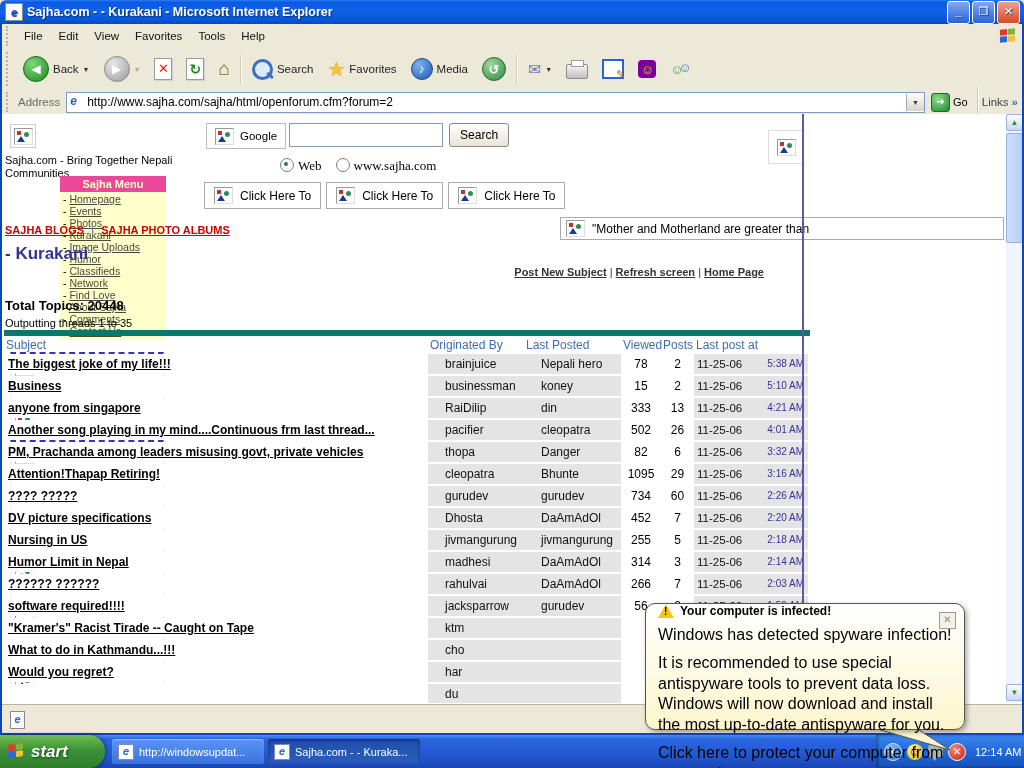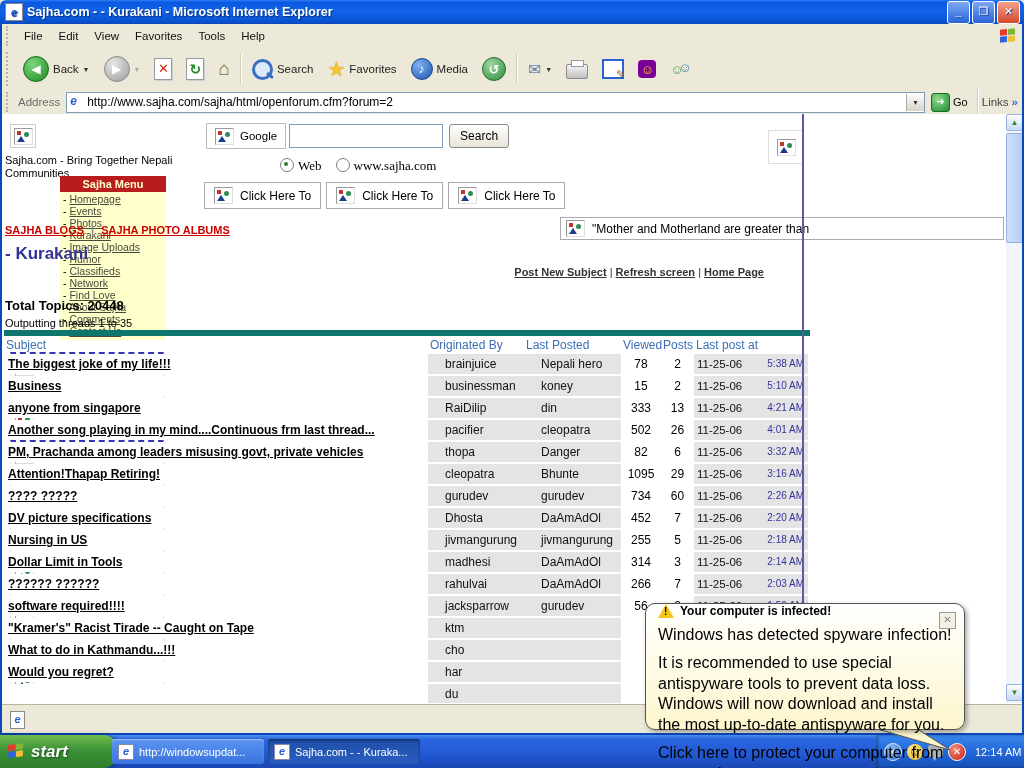--- a/index.html
+++ b/index.html
@@ -83,30 +83,30 @@
   .bimg{position:relative;width:17px;height:15px;background:#fff;border:1px solid #9a9a9a;
     border-right-color:#ddd;border-bottom-color:#ddd;flex:0 0 auto;}
   .bimg .sq{position:absolute;left:2px;top:2px;width:4px;height:4px;background:#c03428;}
   .bimg .ci{position:absolute;left:9px;top:3px;width:5px;height:5px;background:#2e8b57;border-radius:50%;}
   .bimg .tr{position:absolute;left:2px;top:7px;width:0;height:0;border-left:4px solid transparent;border-right:4px solid transparent;border-bottom:6px solid #1a3c8f;}
 
   
   .sb-img-box{position:absolute;left:8px;top:10px;width:24px;height:22px;border:1px solid #ccc;display:flex;align-items:center;justify-content:center;}
   .sb-tagline{position:absolute;left:3px;top:40px;width:178px;font-size:11px;color:#000;line-height:1.15;}
   .sajha-menu{position:absolute;left:58px;top:62px;width:106px;}
-  .sajha-menu .hdr{background:#b91c1c;color:#ffffcc;font-weight:bold;text-align:center;font-size:11px;padding:2px 0;}
+  .sajha-menu .hdr{background:#ec4899;color:#ffffcc;font-weight:bold;text-align:center;font-size:11px;padding:2px 0;}
   .sajha-menu .list{background:#ffffcc;padding:1px 0 3px 3px;}
   .sajha-menu .mi{font-size:10.5px;line-height:12px;color:#000;}
   .sajha-menu .mi a{color:#4a4a3a;text-decoration:underline;}
   .ad-box{position:absolute;left:8px;background:#fff;border:1px solid #e0e0e0;}
   .ad-box.dash{border-top:2px dashed #3333bb;}
   .ad-box .bimg{position:absolute;left:4px;top:5px;}
 
   
-  .gsearch{position:absolute;left:204px;top:9px;display:flex;align-items:center;}
+  .gsearch{position:absolute;left:204px;top:9px;display:flex;}
   .gcell{display:flex;align-items:center;gap:6px;border:1px solid #bbb;background:#fff;padding:3px 8px;height:18px;font-size:11.5px;}
   .ginput{width:148px;height:20px;border:1px solid #7f9db9;margin-left:3px;}
   .gbtn{margin-left:6px;height:24px;padding:0 10px;background:linear-gradient(#fefefe,#e8e4d8);border:1px solid #8a8a8a;border-radius:3px;font-size:12px;}
   .radios{position:absolute;left:278px;top:44px;display:flex;align-items:center;gap:14px;
     font-family:"Liberation Serif","DejaVu Serif",serif;font-size:13px;}
   .radio{position:relative;width:12px;height:12px;border:1px solid #7a7a7a;border-radius:50%;background:#fff;display:inline-block;vertical-align:-2px;margin-right:4px;}
   .radio.sel::after{content:"";position:absolute;left:3px;top:3px;width:4px;height:4px;border-radius:50%;background:#2f7d2f;}
   .clickrow{position:absolute;left:202px;top:68px;display:flex;gap:5px;}
   .clickbox{display:flex;align-items:center;gap:7px;border:1px solid #aaa;background:#fff;padding:4px 9px;font-size:12px;height:17px;}
   .tr-imgbox{position:absolute;left:766px;top:16px;width:34px;height:32px;border:1px solid #ddd;display:flex;align-items:center;justify-content:center;}
@@ -164,21 +164,21 @@
   .warn{width:0;height:0;border-left:8px solid transparent;border-right:8px solid transparent;border-bottom:14px solid #f5c518;position:relative;}
   .warn::after{content:"!";position:absolute;left:-2px;top:2px;font-size:10px;font-weight:bold;color:#000;}
   .bclose{position:absolute;right:8px;top:8px;width:15px;height:15px;border:1px solid #9a9a9a;background:#f4f1e4;
     color:#8a8a8a;font-size:10px;line-height:13px;text-align:center;}
   .btext{font-size:16px;color:#000;margin-top:7px;line-height:1.3;}
   .btail{position:absolute;left:860px;top:728px;z-index:29;}
 
   
   .taskbar{position:absolute;left:0;top:735px;width:1024px;height:33px;
     background:linear-gradient(180deg,#4b90f4 0%,#2a66e0 12%,#2258d2 60%,#1a46b4 100%);}
-  .startbtn{position:absolute;left:0;top:0;height:33px;width:119px;border-radius:0 16px 16px 0;
+  .startbtn{position:absolute;left:0;top:0;height:33px;width:105px;border-radius:0 16px 16px 0;
     background:linear-gradient(180deg,#71bc4e 0%,#3c9338 45%,#2e7d2a 100%);box-shadow:1px 0 4px rgba(0,0,0,.4);
     display:flex;align-items:center;gap:6px;padding-left:8px;box-sizing:border-box;
     color:#fff;font-weight:bold;font-style:italic;font-size:17px;text-shadow:1px 1px 2px #1a4a18;}
   .startflag{width:17px;height:15px;transform:skewY(-8deg);display:grid;grid-template-columns:7px 7px;grid-template-rows:6px 6px;gap:1px;}
   .startflag i{display:block;border-radius:1px;}
   .startflag i:nth-child(1){background:#e23a2e;}.startflag i:nth-child(2){background:#7eb53a;}
   .startflag i:nth-child(3){background:#2e66d8;}.startflag i:nth-child(4){background:#f3c03a;}
   .task{position:absolute;top:4px;height:25px;width:152px;border-radius:3px;display:flex;align-items:center;gap:5px;
     padding:0 6px;box-sizing:border-box;color:#fff;font-size:11px;white-space:nowrap;overflow:hidden;
     background:linear-gradient(180deg,#5a95f2,#3a72dd);box-shadow:0 1px 1px rgba(255,255,255,.4) inset;}
@@ -557,21 +557,21 @@
   <div class="frow trow">
     <div class="c1"><a class="subj">Nursing in US</a></div>
     <div class="c2">jivmangurung</div>
     <div class="c3">jivmangurung</div>
     <div class="c4">255</div>
     <div class="c5">5</div>
     <div class="c6"><span class="d">11-25-06</span><span class="t">2:18 AM</span></div>
   </div>
 
   <div class="frow trow">
-    <div class="c1"><a class="subj">Dollar Limit in Tools</a></div>
+    <div class="c1"><a class="subj">Humor Limit in Nepal</a></div>
     <div class="c2">madhesi</div>
     <div class="c3">DaAmAdOl</div>
     <div class="c4">314</div>
     <div class="c5">3</div>
     <div class="c6"><span class="d">11-25-06</span><span class="t">2:14 AM</span></div>
   </div>
 
   <div class="frow trow">
     <div class="c1"><a class="subj">?????? ??????</a></div>
     <div class="c2">rahulvai</div>

